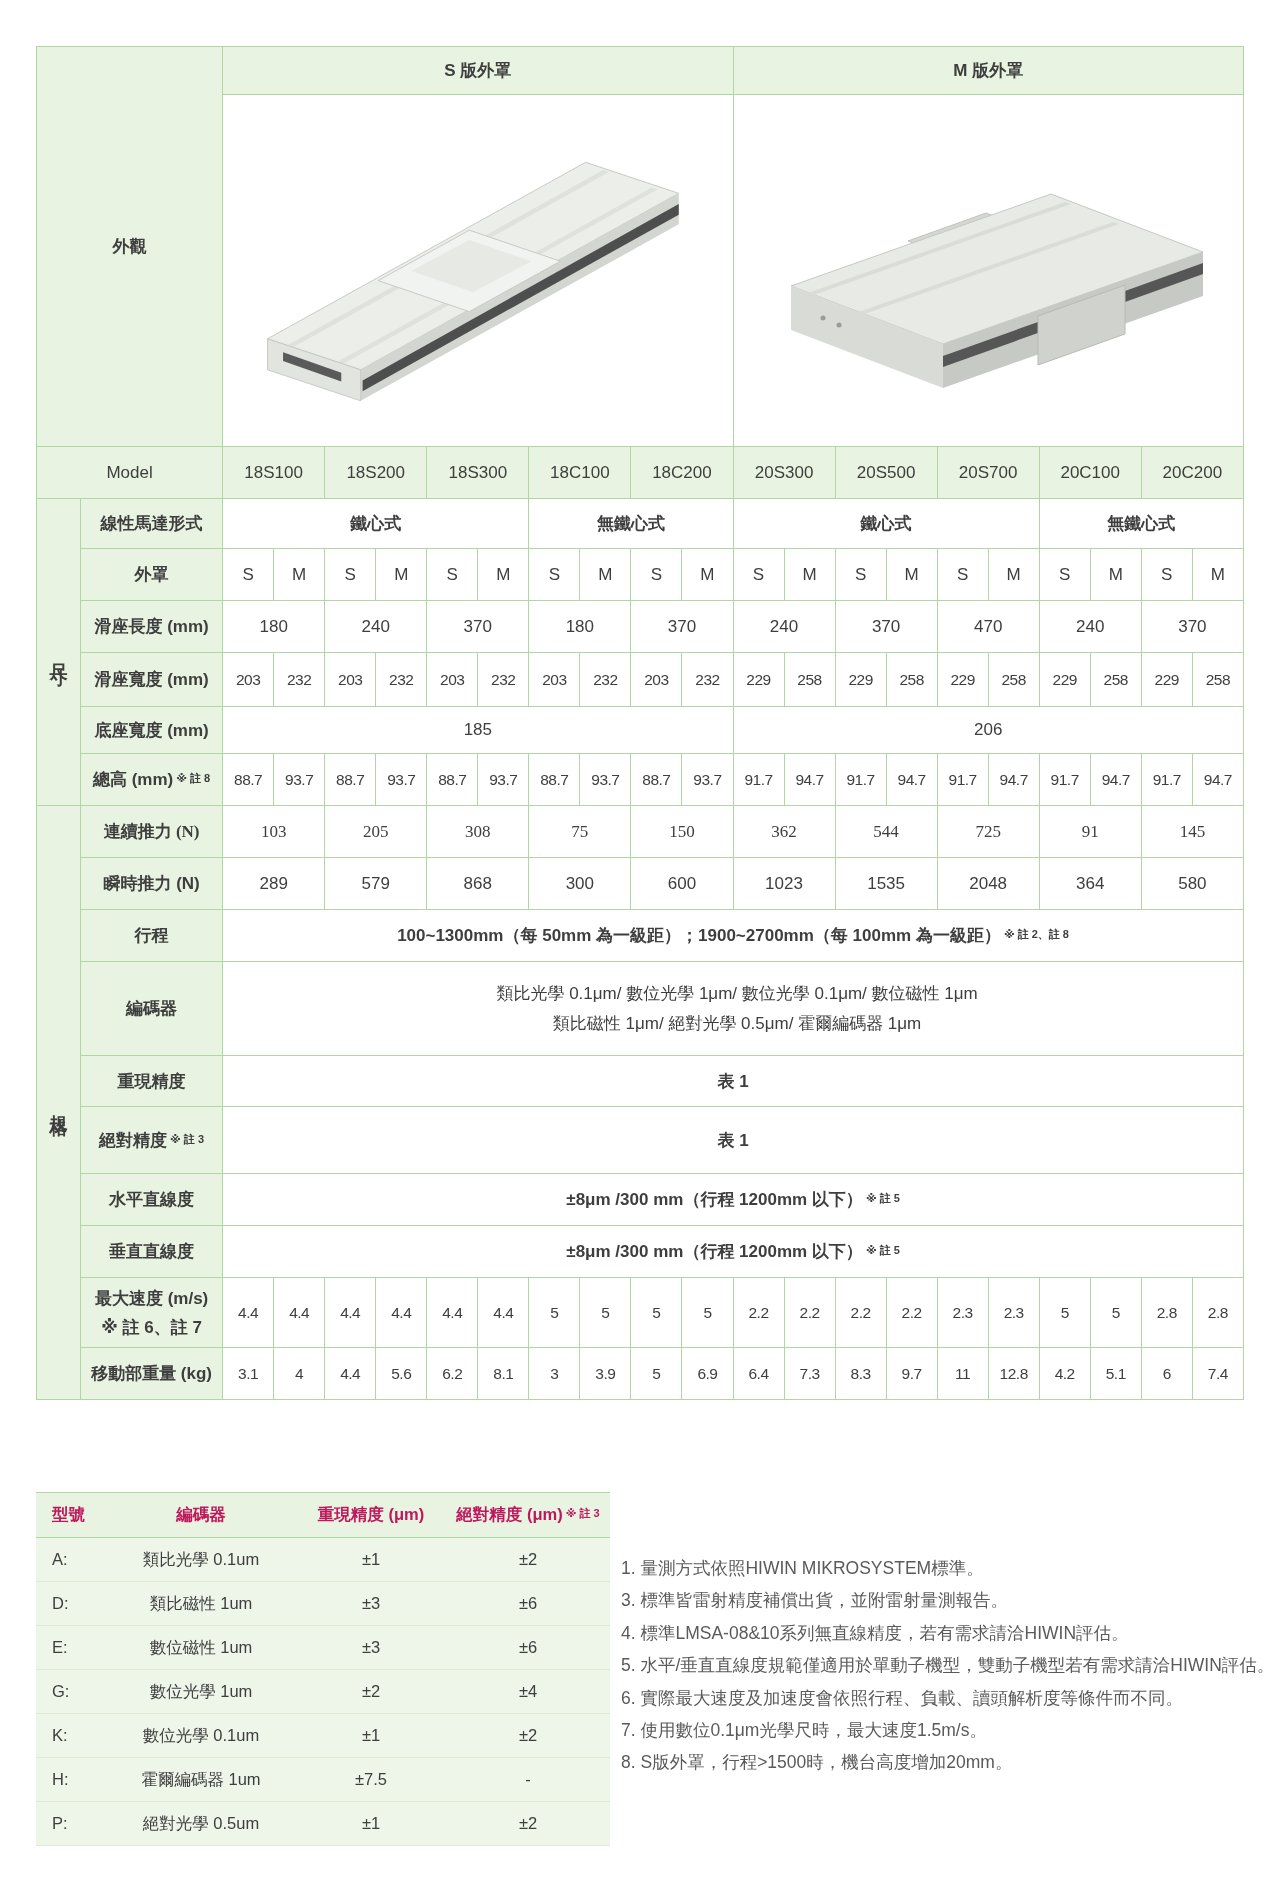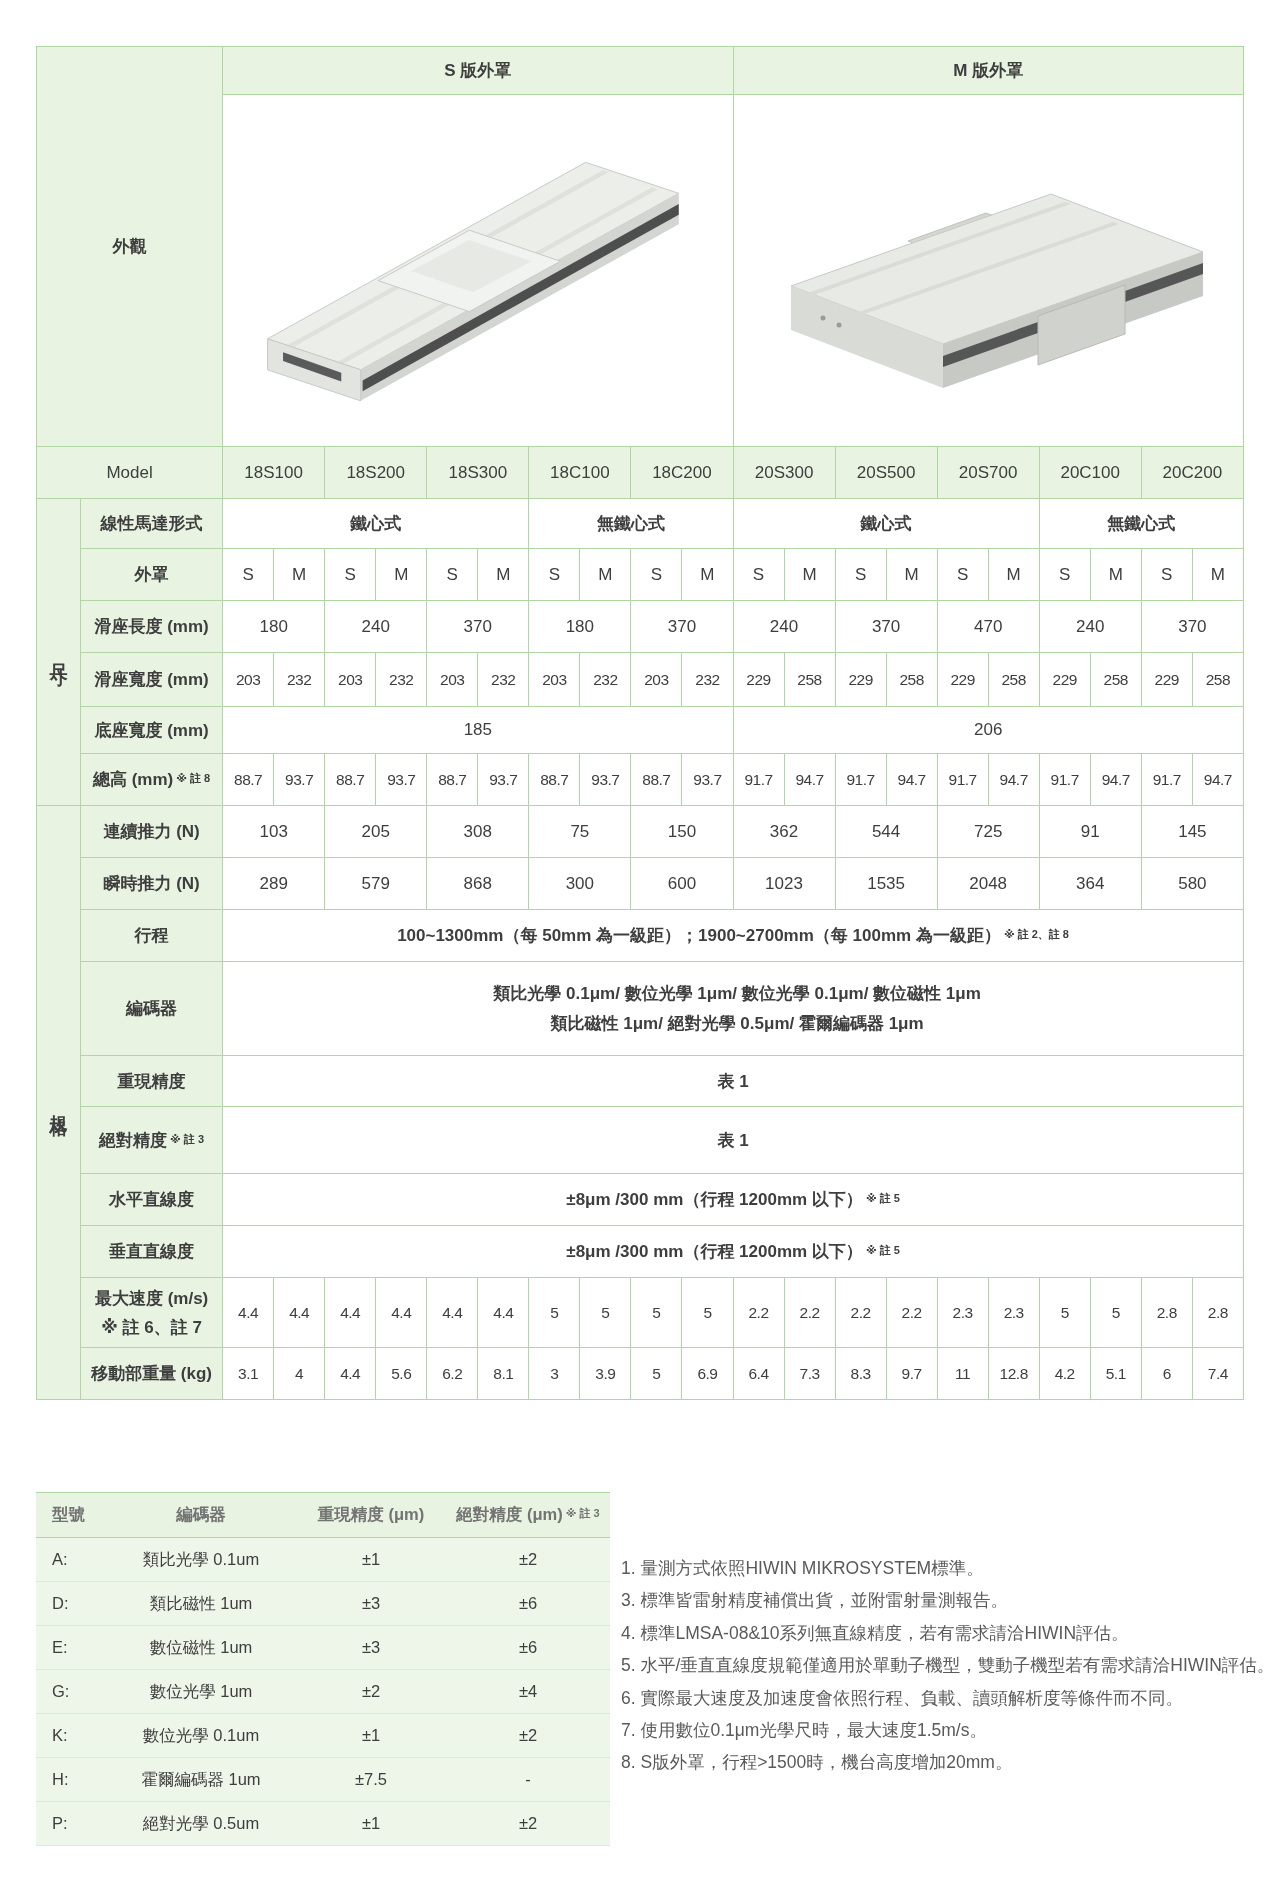--- a/index.html
+++ b/index.html
@@ -19,38 +19,38 @@
   .lbl2{font-weight:400;font-size:17px;}
   .grp{width:44px;}
   .vert{writing-mode:vertical-rl;letter-spacing:4px;font-weight:700;font-size:18px;display:inline-block;}
   td.v{font-weight:400;background:#fff;}
   td.v.b{font-weight:700;}
   td.v.n{font-size:15.5px;letter-spacing:-0.5px;}
   td.mdl{font-weight:400;font-size:17px;}
   .wide{font-weight:600;background:#fff;}
   .nm{font-size:11px;vertical-align:3px;margin-left:3px;font-weight:600;letter-spacing:0;}
   .nm2{font-size:17px;font-weight:600;margin-top:6px;}
-  .encline{line-height:1.75;font-weight:700;margin-left:8px;}
+  .encline{line-height:1.75;font-weight:400;margin-left:8px;}
 
   .r-head{height:48px;}  .r-img{height:352px;}
   .r-model{height:52px;} .r-motor{height:50px;}
   .r-cover{height:52px;} .r-sl{height:52px;}
   .r-sw{height:54px;}    .r-bw{height:47px;}
-  .r-th{height:52px;}    .r-cf{height:52px;}
+  .r-th{height:52px;}    .r-cf{height:52px;font-family:Liberation Serif, serif;}
   .r-pf{height:52px;}    .r-stroke{height:52px;}
   .r-enc{height:94px;}   .r-rep{height:51px;padding-left:35px;}
   .r-abs{height:67px;}   .r-hs{height:52px;}
   .r-vs{height:52px;}    .r-ms{height:70px;}
   .r-mw{height:52px;}
   .imgcell{background:#fff;}
 
   
   table.enc{position:absolute;left:36px;top:1492px;width:574px;border-collapse:collapse;table-layout:fixed;}
   table.enc th{background:#e8f3e1;border-top:1px solid #afd6a3;border-bottom:1px solid #afd6a3;
-               height:44px;font-weight:700;font-size:16.5px;color:#737373;text-align:center;padding:0;}
+               height:44px;font-weight:700;font-size:16.5px;color:#be185d;text-align:center;padding:0;}
   table.enc td{background:#eef5e9;border-bottom:1px solid #dcecd2;height:43px;
                font-size:16.5px;color:#3e3e3e;text-align:center;padding:0;}
   table.enc td:first-child,table.enc th:first-child{text-align:left;padding-left:16px;}
 
   
   .notes{position:absolute;left:621px;top:1552px;width:662px;color:#5a5a5a;
          font-size:17.5px;line-height:1.85;}
   .notes .title{margin-bottom:1px;}
   .notes ol{list-style:none;margin:0;padding:0;}
   .notes li{padding-left:24px;text-indent:-24px;}

